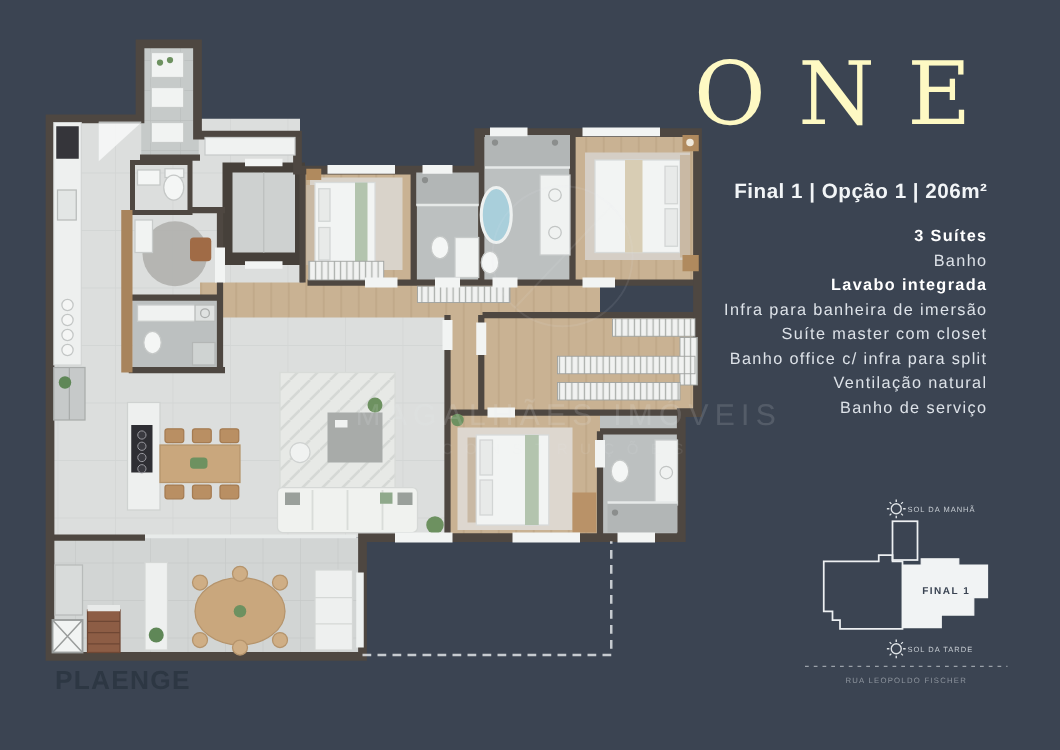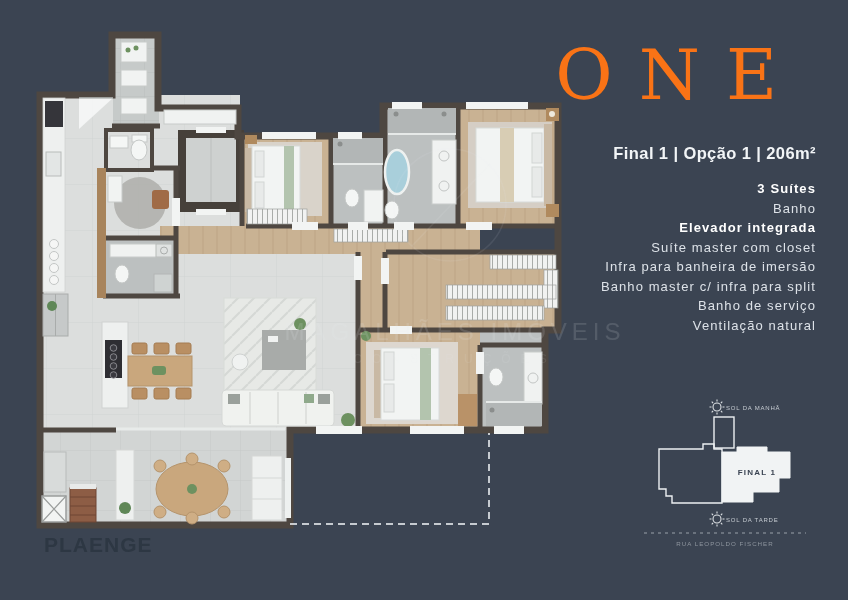--- a/index.html
+++ b/index.html
@@ -3,22 +3,22 @@
 <meta charset="utf-8">
 <style>
   html,body{margin:0;padding:0;}
   body{width:848px;height:600px;overflow:hidden;background:#3b4452;position:relative;
        font-family:"Liberation Sans", sans-serif;}
   .canvas{position:absolute;inset:0;width:848px;height:600px;background:#3b4452;}
   svg{display:block;}
   .plan-svg{position:absolute;left:0;top:0;z-index:1;}
   .one-logo{position:absolute;top:40px;right:45px;z-index:2;
             font-family:"DejaVu Serif", serif;font-weight:400;
-            font-size:70px;line-height:1;letter-spacing:26px;color:#f97316;}
-  .panel{position:absolute;top:144px;right:32px;z-index:2;text-align:right;}
+            font-size:70px;line-height:1;letter-spacing:26px;color:#fef9c3;}
+  .panel{position:absolute;top:144px;right:58px;z-index:2;text-align:right;}
   .panel-title{font-size:16.5px;font-weight:bold;color:#f2f5f7;letter-spacing:.4px;margin:0 0 16px 0;}
   .features{list-style:none;margin:0;padding:0;}
   .features li{font-size:13px;line-height:19.5px;letter-spacing:1.1px;color:#dde2e8;white-space:nowrap;}
   .features li.bold{font-weight:bold;color:#ffffff;}
   .keyplan-svg{position:absolute;left:630px;top:385px;z-index:2;}
   .plaenge{position:absolute;left:44px;top:533px;z-index:2;font-size:21px;font-weight:bold;
            letter-spacing:1px;color:#2d3743;}
 </style>
 </head>
 <body>
@@ -309,26 +309,26 @@
     </g>
   </svg>
 
   <div class="one-logo">ONE</div>
 
   <div class="panel">
     <div class="panel-title">Final 1 | Opção 1 | 206m²</div>
     <ul class="features">
       <li class="bold">3 Suítes</li>
       <li>Banho</li>
-      <li class="bold">Elevador integrada</li>
+      <li class="bold">Lavabo integrada</li>
+      <li>Infra para banheira de imersão</li>
       <li>Suíte master com closet</li>
-      <li>Infra para banheira de imersão</li>
-      <li>Banho master c/ infra para split</li>
+      <li>Banho office c/ infra para split</li>
+      <li>Ventilação natural</li>
       <li>Banho de serviço</li>
-      <li>Ventilação natural</li>
     </ul>
   </div>
 
   <svg class="keyplan-svg" width="190" height="170" viewBox="0 0 190 170">
 
     <g stroke="#dfe3e6" stroke-width="1.1" fill="none">
       <circle cx="87" cy="22" r="4"></circle>
       <path d="M87 14.5V16.5M87 27.5V29.5M79.5 22H81.5M92.5 22H94.5M81.7 16.7L83.1 18.1M90.9 25.9L92.3 27.3M92.3 16.7L90.9 18.1M83.1 25.9L81.7 27.3"></path>
     </g>
     <text x="96" y="24.5" font-size="6" letter-spacing="0.8" fill="#c6ccd2" font-family="Liberation Sans, sans-serif">SOL DA MANHÃ</text>

